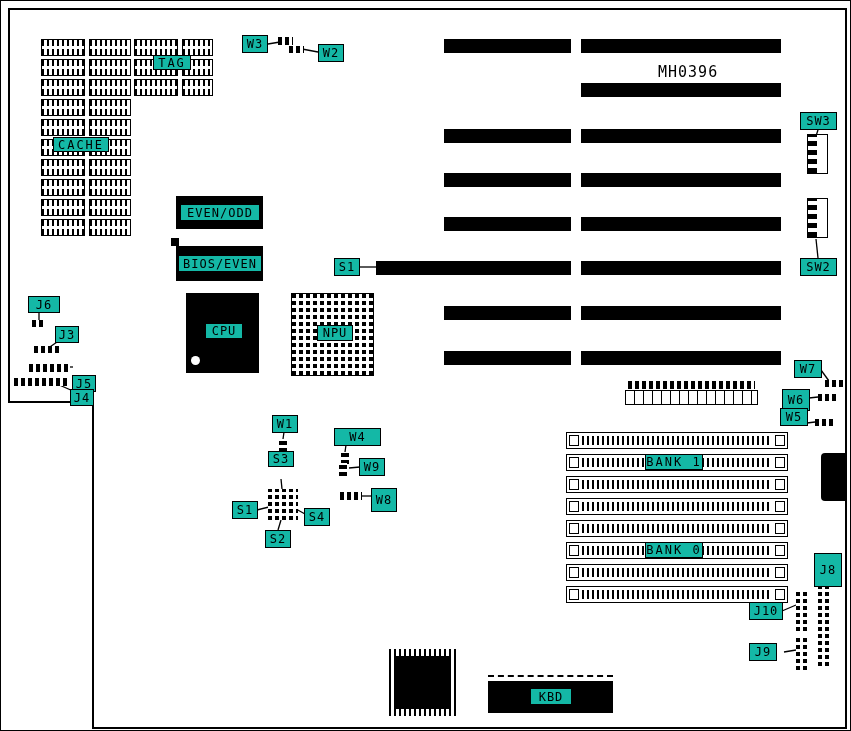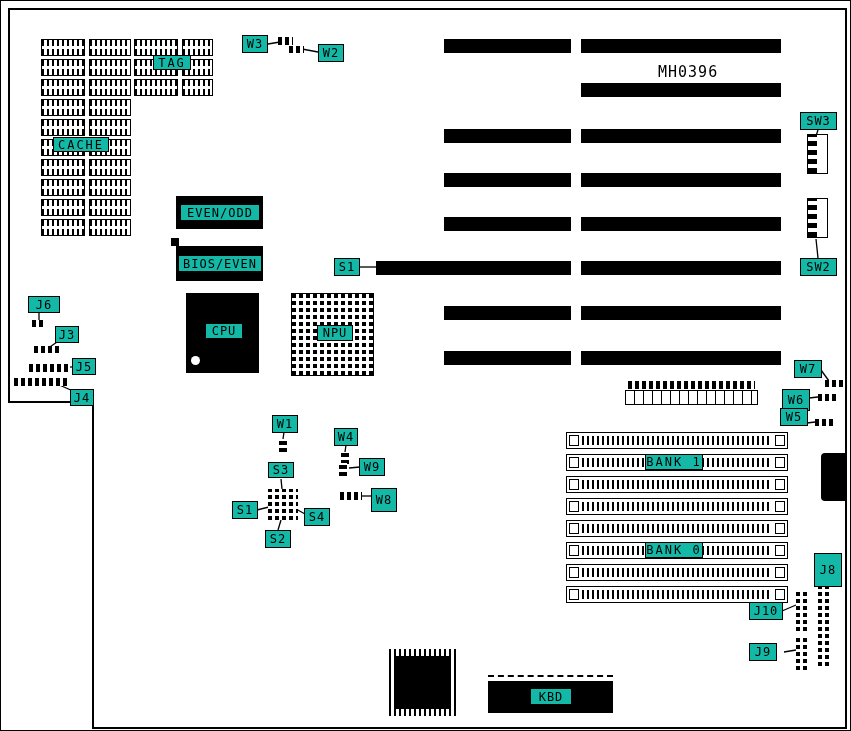--- a/index.html
+++ b/index.html
@@ -178,33 +178,33 @@
 
   <div class="box callout" style="left:241px;top:34px;width:26px;height:18px">W3</div>
   <div class="jmp-h" style="left:277px;top:36px;width:15px;height:8px"></div>
   <div class="jmp-h" style="left:288px;top:45px;width:15px;height:7px"></div>
   <div class="box callout" style="left:317px;top:43px;width:26px;height:18px">W2</div>
 
   <div class="box callout" style="left:27px;top:295px;width:32px;height:17px">J6</div>
   <div class="jmp-h" style="left:31px;top:319px;width:14px;height:7px"></div>
   <div class="box callout" style="left:54px;top:325px;width:24px;height:17px">J3</div>
   <div class="jmp-h" style="left:33px;top:345px;width:25px;height:7px"></div>
-  <div class="box callout" style="left:71px;top:357px;width:24px;height:17px">J5</div>
+  <div class="box callout" style="left:71px;top:374px;width:24px;height:17px">J5</div>
   <div class="jmp-h" style="left:28px;top:363px;width:41px;height:8px"></div>
   <div class="jmp-h" style="left:13px;top:377px;width:53px;height:8px"></div>
   <div class="box callout" style="left:69px;top:388px;width:24px;height:17px">J4</div>
 
   <div class="box callout" style="left:271px;top:414px;width:26px;height:18px">W1</div>
   <div class="jmp-v" style="left:278px;top:438px;width:8px;height:13px"></div>
-  <div class="box callout" style="left:333px;top:427px;width:24px;height:18px">W4</div>
+  <div class="box callout" style="left:333px;top:427px;width:47px;height:18px">W4</div>
   <div class="jmp-v" style="left:340px;top:451px;width:8px;height:12px"></div>
   <div class="box callout" style="left:358px;top:457px;width:26px;height:18px">W9</div>
   <div class="jmp-v" style="left:338px;top:462px;width:8px;height:13px"></div>
   <div class="box callout" style="left:370px;top:487px;width:26px;height:24px">W8</div>
   <div class="jmp-h" style="left:339px;top:491px;width:22px;height:8px"></div>
 
-  <div class="box callout" style="left:267px;top:461px;width:26px;height:16px">S3</div>
+  <div class="box callout" style="left:267px;top:450px;width:26px;height:16px">S3</div>
   <div class="pingrid" style="left:267px;top:488px;width:30px;height:31px"></div>
   <div class="box callout" style="left:231px;top:500px;width:26px;height:18px">S1</div>
   <div class="box callout" style="left:303px;top:507px;width:26px;height:18px">S4</div>
   <div class="box callout" style="left:264px;top:529px;width:26px;height:18px">S2</div>
 
 </div>
 
 </body></html>

